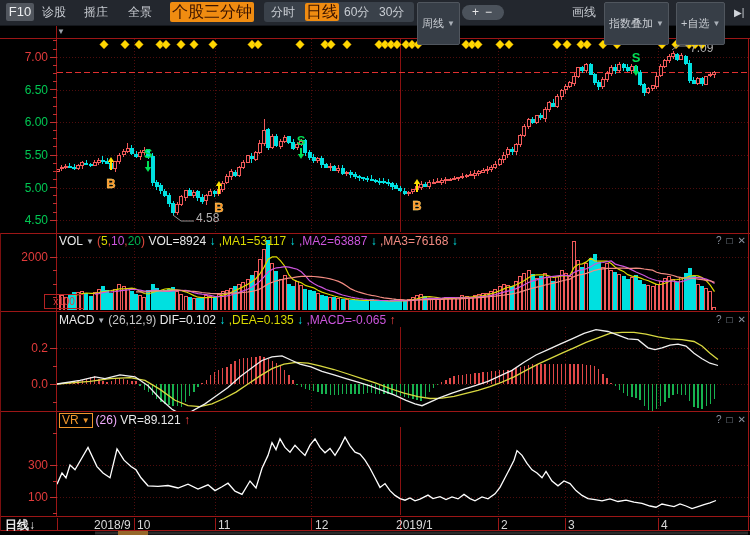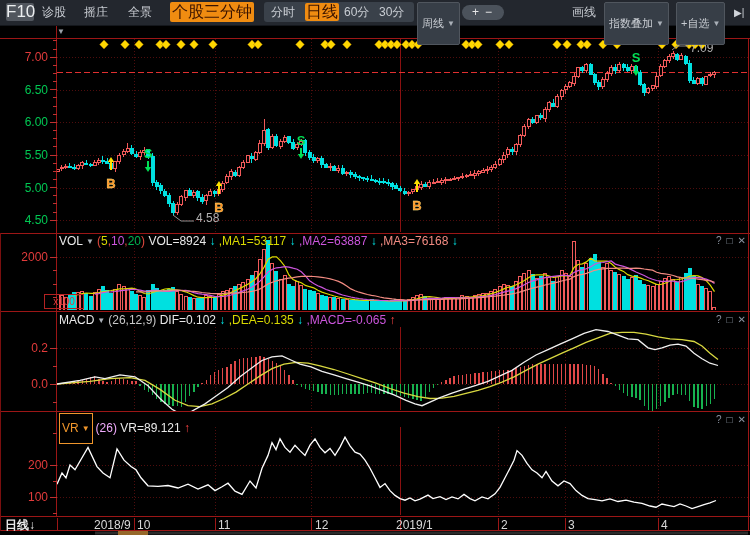--- a/index.html
+++ b/index.html
@@ -1,39 +1,39 @@
 <!DOCTYPE html>
 <html><head>
 <meta charset="utf-8">
 <style>
   html,body{margin:0;padding:0;background:#000;}
   body{width:750px;height:535px;overflow:hidden;font-family:"Liberation Sans",sans-serif;}
   #app{position:relative;width:750px;height:535px;background:#000;}
   
   #toolbar{position:absolute;left:0;top:0;width:750px;height:25px;background:#23272e;border-bottom:1px solid #14171c;z-index:5;}
   .tb{position:absolute;font-size:12px;color:#c9cdd3;line-height:25px;white-space:nowrap;cursor:default;}
-  .tbtn{position:absolute;top:3px;height:18px;line-height:18px;text-align:center;font-size:17px;border-radius:2px;}
+  .tbtn{position:absolute;top:3px;height:18px;line-height:18px;text-align:center;font-size:13px;border-radius:2px;}
   .f10{left:6px;width:28px;background:#51565e;color:#eceef0;}
   .orangebtn{background:#f08c11;color:#3a1400;font-size:16px;}
   .grp{position:absolute;top:2px;height:20px;background:#3a414a;border-radius:3px;}
   .pill{position:absolute;left:462px;top:5px;width:42px;height:15px;background:#4b525b;border-radius:8px;color:#e8e8e8;
         font-size:12px;line-height:14px;text-align:center;letter-spacing:6px;padding-left:4px;box-sizing:border-box;}
   .boxbtn{position:absolute;top:2px;height:19px;background:#373e47;border:1px solid #50565e;border-radius:2px;
           color:#c9cdd3;font-size:11px;line-height:19px;padding:11px 4px;}
   .caret{font-size:8px;color:#aab0b8;margin-left:3px;vertical-align:1px;}
   
   #svg{position:absolute;left:0;top:0;z-index:1;}
   
   .hlabel{position:absolute;z-index:2;left:0;width:48px;text-align:right;font-size:12px;transform:translateY(-50%);line-height:12px;}
   .dlabel{position:absolute;z-index:2;top:519px;font-size:12px;color:#d8d8d8;line-height:12px;}
   #vol-unit{position:absolute;z-index:2;left:44px;top:294px;width:38px;height:13px;border:1px solid #b42222;color:#e23b3b;
             font-size:10px;line-height:13px;text-align:center;}
   .pheader{position:absolute;left:59px;z-index:3;font-size:12px;height:14px;line-height:14px;white-space:nowrap;color:#e8e8e8;}
   .ptitle{margin-right:3px;cursor:pointer;}
-  .vrbox{display:inline-block;border:1px solid #f0962c;color:#f0962c;line-height:12px;padding:8px 2px;}
+  .vrbox{display:inline-block;border:1px solid #f0962c;color:#f0962c;line-height:12px;padding:0 2px;}
   .vrbox .caret{color:#f0962c;}
   .picons{position:absolute;right:4px;z-index:3;color:#8a93a0;font-size:10px;line-height:14px;letter-spacing:0;}
   .picons span{margin-left:5px;cursor:pointer;}
   #main-drop{position:absolute;left:57px;top:27px;z-index:2;font-size:8px;color:#9aa0a8;}
   #bottom-period{position:absolute;left:5px;top:519px;z-index:2;font-size:12px;color:#e8e8e8;line-height:12px;font-weight:bold;}
 </style>
 </head>
 <body>
 
 <div id="app">
@@ -912,21 +912,21 @@
   <div id="labels">
       <div class="hlabel" style="top: 57px; color: rgb(226, 59, 59);">7.00</div>
       <div class="hlabel" style="top: 90px; color: rgb(0, 200, 83);">6.50</div>
       <div class="hlabel" style="top: 122px; color: rgb(0, 200, 83);">6.00</div>
       <div class="hlabel" style="top: 155px; color: rgb(0, 200, 83);">5.50</div>
       <div class="hlabel" style="top: 188px; color: rgb(0, 200, 83);">5.00</div>
       <div class="hlabel" style="top: 220px; color: rgb(0, 200, 83);">4.50</div>
       <div class="hlabel" style="top: 257px; color: rgb(226, 59, 59);">2000</div>
       <div class="hlabel" style="top: 348px; color: rgb(226, 59, 59);">0.2</div>
       <div class="hlabel" style="top: 384px; color: rgb(226, 59, 59);">0.0</div>
-      <div class="hlabel" style="top: 465px; color: rgb(226, 59, 59);">200</div>
+      <div class="hlabel" style="top: 465px; color: rgb(226, 59, 59);">300</div>
       <div class="hlabel" style="top: 497px; color: rgb(226, 59, 59);">100</div>
     </div>
   <div id="vol-unit">x100</div>
   <div id="bottom-period"><span>日线</span><span>↓</span></div>
   <div id="dates">
       <div class="dlabel" style="left: 62px; margin-left: 32px;">2018/9</div>
       <div class="dlabel" style="left: 137px;">10</div>
       <div class="dlabel" style="left: 218px;">11</div>
       <div class="dlabel" style="left: 315px;">12</div>
       <div class="dlabel" style="left: 396px; text-align: center;">2019/1</div>

